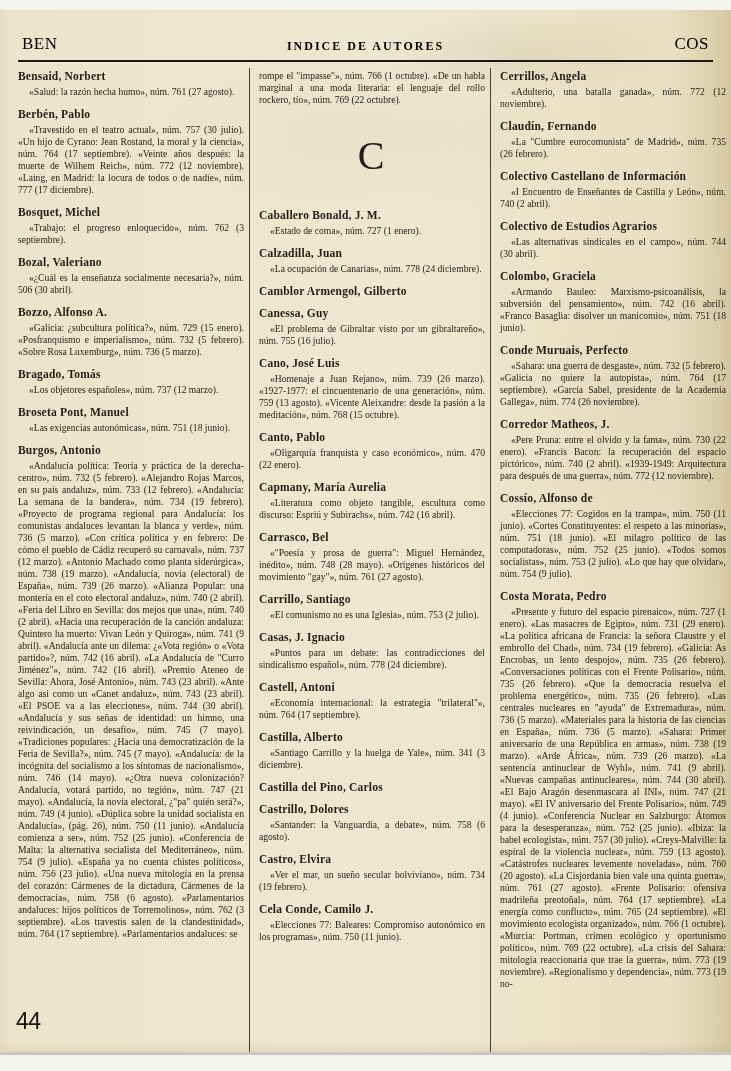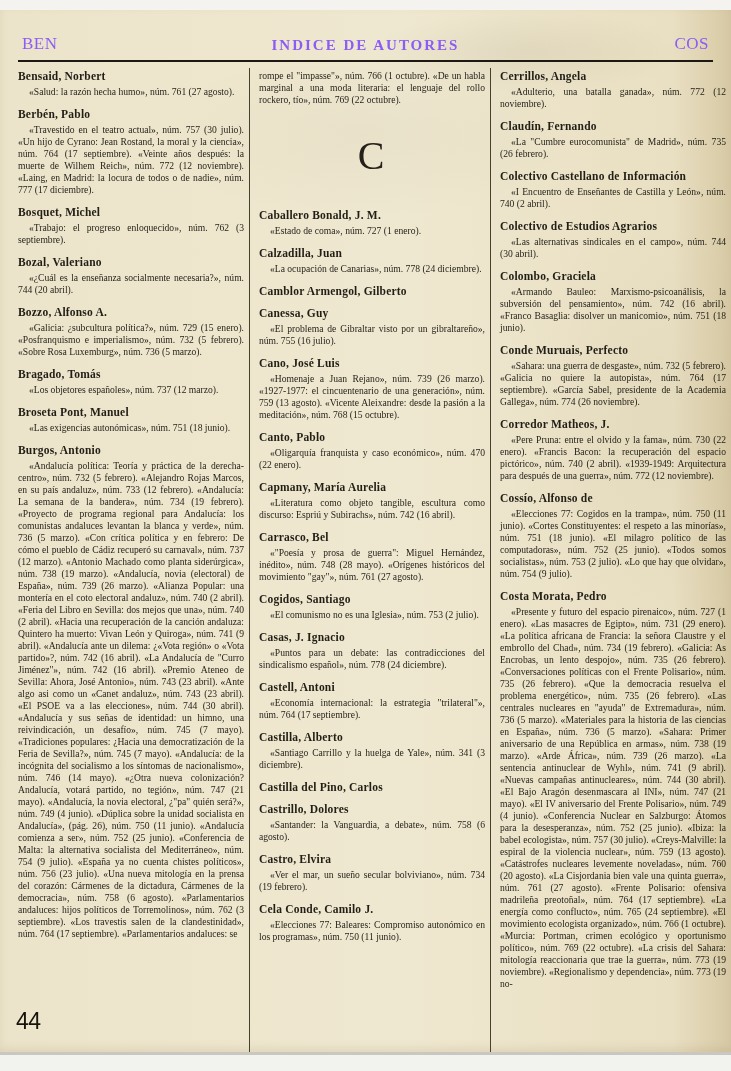--- a/index.html
+++ b/index.html
@@ -21,30 +21,30 @@
       radial-gradient(300px 120px at 50% 12%, rgba(120,110,80,.05), transparent 70%),
       radial-gradient(200px 300px at 88% 40%, rgba(120,110,80,.05), transparent 70%);
     pointer-events:none;
   }
   .bottom-band{
     position:absolute;left:0;top:1052px;width:731px;height:19px;
     background:#f2f2ef;border-top:3px solid #c9c7c0;
   }
   .header{
     position:absolute;left:20px;top:30px;width:691px;height:26px;
-    color:#8b5cf6;
+    color:#000000;
   }
   .header .side{
     font-size:17px;letter-spacing:.5px;position:absolute;bottom:2px;
   }
   .header .side.left{left:2px;}
   .header .side.right{right:2px;text-align:center;}
   .header .title{
     position:absolute;left:0;right:0;bottom:2px;text-align:center;
-    font-weight:bold;font-size:15px;letter-spacing:2px;
+    font-weight:bold;font-size:12px;letter-spacing:2px;
   }
   .header-rule{
     position:absolute;left:18px;top:60px;width:695px;height:2px;background:#1c1913;
   }
   .columns{
     position:absolute;left:18px;top:68px;width:700px;height:992px;
     display:flex;color:#211e16;
   }
   .col{
     width:226px;height:992px;overflow:hidden;flex:0 0 auto;
@@ -83,21 +83,21 @@
 
 <div class="columns" id="columns">
     <div class="col">
       <h3 class="author">Bensaid, Norbert</h3>
       <p class="entry">«Salud: la razón hecha humo», núm. 761 (27 agosto).</p>
       <h3 class="author">Berbén, Pablo</h3>
       <p class="entry">«Travestido en el teatro actual», núm. 757 (30 julio). «Un hijo de Cyrano: Jean Rostand, la moral y la ciencia», núm. 764 (17 septiembre). «Veinte años después: la muerte de Wilhem Reich», núm. 772 (12 noviembre). «Laing, en Madrid: la locura de todos o de nadie», núm. 777 (17 diciembre).</p>
       <h3 class="author">Bosquet, Michel</h3>
       <p class="entry">«Trabajo: el progreso enloquecido», núm. 762 (3 septiembre).</p>
       <h3 class="author">Bozal, Valeriano</h3>
-      <p class="entry">«¿Cuál es la enseñanza socialmente necesaria?», núm. 744 (20 abril).</p>
+      <p class="entry">«¿Cuál es la enseñanza socialmente necesaria?», núm. 506 (30 abril).</p>
       <h3 class="author">Bozzo, Alfonso A.</h3>
       <p class="entry">«Galicia: ¿subcultura política?», núm. 729 (15 enero). «Posfranquismo e imperialismo», núm. 732 (5 febrero). «Sobre Rosa Luxemburg», núm. 736 (5 marzo).</p>
       <h3 class="author">Bragado, Tomás</h3>
       <p class="entry">«Los objetores españoles», núm. 737 (12 marzo).</p>
       <h3 class="author">Broseta Pont, Manuel</h3>
       <p class="entry">«Las exigencias autonómicas», núm. 751 (18 junio).</p>
       <h3 class="author">Burgos, Antonio</h3>
       <p class="entry">«Andalucía política: Teoría y práctica de la derecha-centro», núm. 732 (5 febrero). «Alejandro Rojas Marcos, en su país andaluz», núm. 733 (12 febrero). «Andalucía: La semana de la bandera», núm. 734 (19 febrero). «Proyecto de programa regional para Andalucía: los comunistas andaluces levantan la blanca y verde», núm. 736 (5 marzo). «Con crítica política y en febrero: De cómo el pueblo de Cádiz recuperó su carnaval», núm. 737 (12 marzo). «Antonio Machado como planta siderúrgica», núm. 738 (19 marzo). «Andalucía, novia (electoral) de España», núm. 739 (26 marzo). «Alianza Popular: una montería en el coto electoral andaluz», núm. 740 (2 abril). «Feria del Libro en Sevilla: dos mejos que una», núm. 740 (2 abril). «Hacia una recuperación de la canción andaluza: Quintero ha muerto: Vivan León y Quiroga», núm. 741 (9 abril). «Andalucía ante un dilema: ¿«Vota región» o «Vota partido»?, núm. 742 (16 abril). «La Andalucía de "Curro Jiménez"», núm. 742 (16 abril). «Premio Ateneo de Sevilla: Ahora, José Antonio», núm. 743 (23 abril). «Ante algo asi como un «Canet andaluz», núm. 743 (23 abril). «El PSOE va a las elecciones», núm. 744 (30 abril). «Andalucía y sus señas de identidad: un himno, una reivindicación, un desafío», núm. 745 (7 mayo). «Tradiciones populares: ¿Hacia una democratización de la Feria de Sevilla?», núm. 745 (7 mayo). «Andalucía: de la incógnita del socialismo a los síntomas de nacionalismo», núm. 746 (14 mayo). «¿Otra nueva colonización? Andalucía, votará partido, no tegión», núm. 747 (21 mayo). «Andalucía, la novia electoral, ¿"pa" quién será?», núm. 749 (4 junio). «Dúplica sobre la unidad socialista en Andalucía», (pág. 26), núm. 750 (11 junio). «Andalucía comienza a ser», núm. 752 (25 junio). «Conferencia de Malta: la alternativa socialista del Mediterráneo», núm. 754 (9 julio). «España ya no cuenta chistes políticos», núm. 756 (23 julio). «Una nueva mitología en la prensa del corazón: Cármenes de la dictadura, Cármenes de la democracia», núm. 758 (6 agosto). «Parlamentarios andaluces: hijos políticos de Torremolinos», núm. 762 (3 septiembre). «Los travestis salen de la clandestinidad», núm. 764 (17 septiembre). «Parlamentarios andaluces: se</p>
     </div>
     <div class="col">
@@ -111,21 +111,21 @@
       <h3 class="author">Canessa, Guy</h3>
       <p class="entry">«El problema de Gibraltar visto por un gibraltareño», núm. 755 (16 julio).</p>
       <h3 class="author">Cano, José Luis</h3>
       <p class="entry">«Homenaje a Juan Rejano», núm. 739 (26 marzo). «1927-1977: el cincuentenario de una generación», núm. 759 (13 agosto). «Vicente Aleixandre: desde la pasión a la meditación», núm. 768 (15 octubre).</p>
       <h3 class="author">Canto, Pablo</h3>
       <p class="entry">«Oligarquía franquista y caso económico», núm. 470 (22 enero).</p>
       <h3 class="author">Capmany, María Aurelia</h3>
       <p class="entry">«Literatura como objeto tangible, escultura como discurso: Espriú y Subirachs», núm. 742 (16 abril).</p>
       <h3 class="author">Carrasco, Bel</h3>
       <p class="entry">«"Poesía y prosa de guerra": Miguel Hernández, inédito», núm. 748 (28 mayo). «Orígenes históricos del movimiento "gay"», núm. 761 (27 agosto).</p>
-      <h3 class="author">Cogidos, Santiago</h3>
+      <h3 class="author">Carrillo, Santiago</h3>
       <p class="entry">«El comunismo no es una Iglesia», núm. 753 (2 julio).</p>
       <h3 class="author">Casas, J. Ignacio</h3>
       <p class="entry">«Puntos para un debate: las contradicciones del sindicalismo español», núm. 778 (24 diciembre).</p>
       <h3 class="author">Castell, Antoni</h3>
       <p class="entry">«Economía internacional: la estrategia "trilateral"», núm. 764 (17 septiembre).</p>
       <h3 class="author">Castilla, Alberto</h3>
       <p class="entry">«Santiago Carrillo y la huelga de Yale», núm. 341 (3 diciembre).</p>
       <h3 class="author">Castilla del Pino, Carlos</h3>
       <h3 class="author">Castrillo, Dolores</h3>
       <p class="entry">«Santander: la Vanguardia, a debate», núm. 758 (6 agosto).</p>

